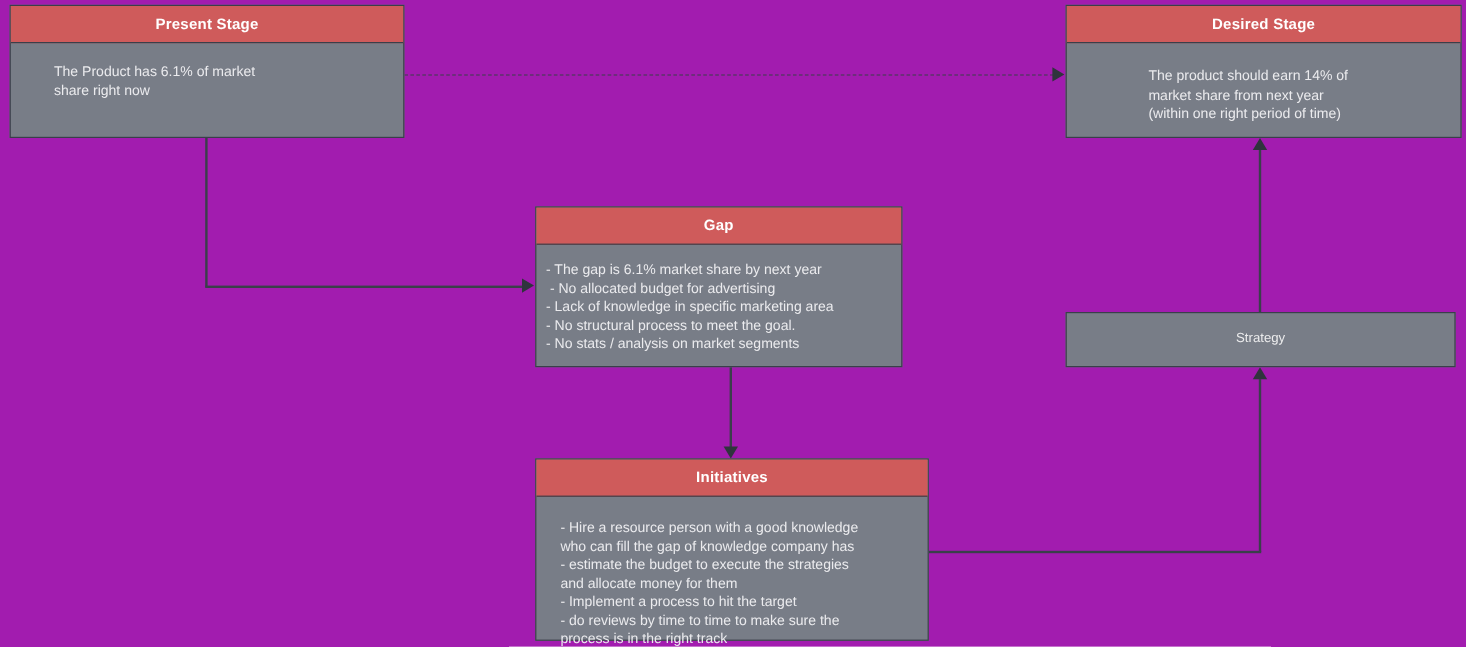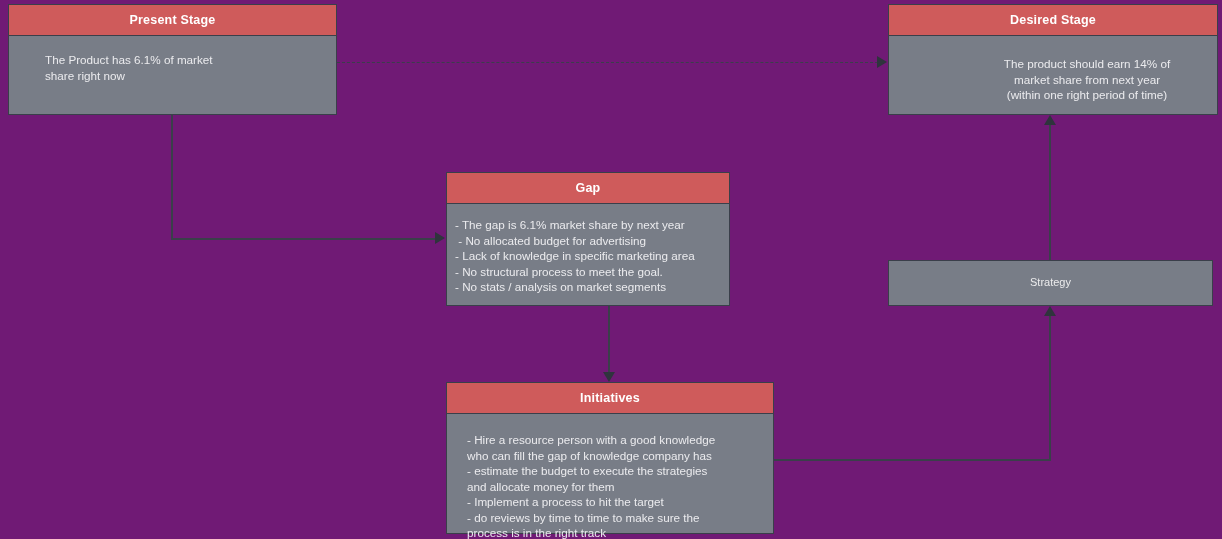--- a/index.html
+++ b/index.html
@@ -8,21 +8,21 @@
     padding: 0;
     background: #ffffff;
   }
   body {
     font-family: "Liberation Sans", sans-serif;
   }
   #canvas {
     position: relative;
     width: 1222px;
     height: 539px;
-    background: #701a75;
+    background: #a21caf;
     overflow: hidden;
   }
   
   .node {
     position: absolute;
     box-sizing: border-box;
     border: 1px solid #3a3f4a;
     background: #787d87;
     display: flex;
     flex-direction: column;
@@ -57,26 +57,26 @@
     justify-content: center;
     align-items: center;
     color: #ececed;
     font-size: 11px;
     display: flex;
   }
 
   
   #node-present  { left: 8px;   top: 4px;   width: 329px; height: 111px; }
   #node-desired  { left: 888px; top: 4px;   width: 330px; height: 111px; }
-  #node-gap      { left: 446px; top: 172px; width: 284px; height: 134px; }
+  #node-gap      { left: 446px; top: 172px; width: 306px; height: 134px; }
   #node-strategy { left: 888px; top: 260px; width: 325px; height: 46px;  }
   #node-init     { left: 446px; top: 382px; width: 328px; height: 152px; }
 
   #node-present .node-body { padding: 0 0 0 36px; justify-content: flex-start; padding-top: 16px; }
-  #node-desired .node-body { padding: 0 0 0 68px; justify-content: flex-start; padding-top: 20px; align-items: center; }
+  #node-desired .node-body { padding: 0 0 0 68px; justify-content: flex-start; padding-top: 20px; }
   #node-gap .node-body     { padding: 0 0 0 8px; justify-content: flex-start; padding-top: 13px; }
   #node-init .node-body    { padding: 0 0 0 20px; justify-content: flex-start; padding-top: 18px; }
 
   
   .conn {
     position: absolute;
     background: #3a3f4a;
     z-index: 1;
   }
   .conn-h { height: 1.6px; }

